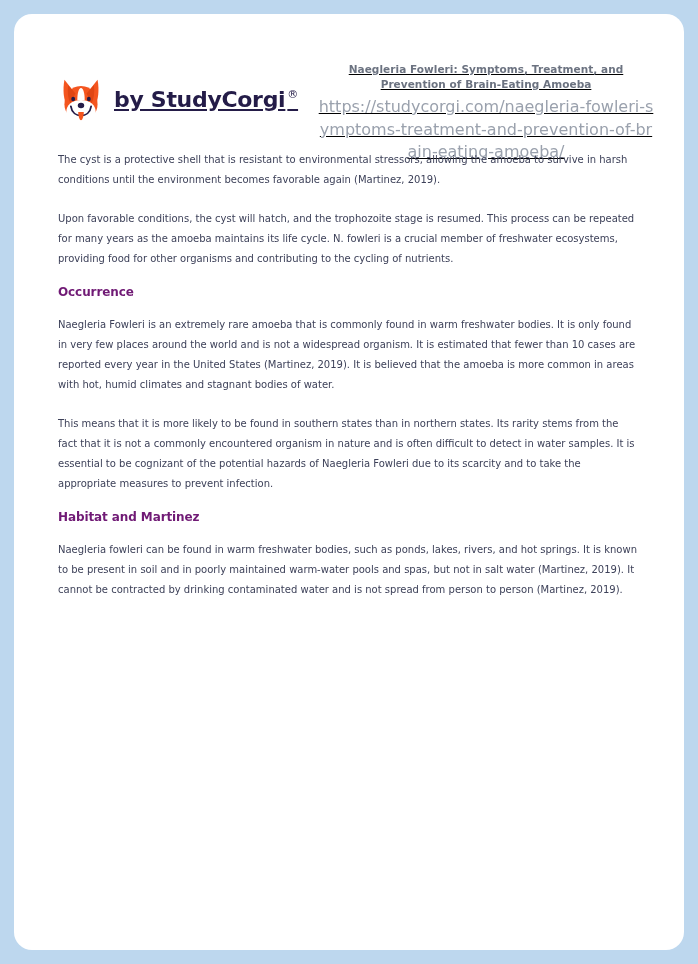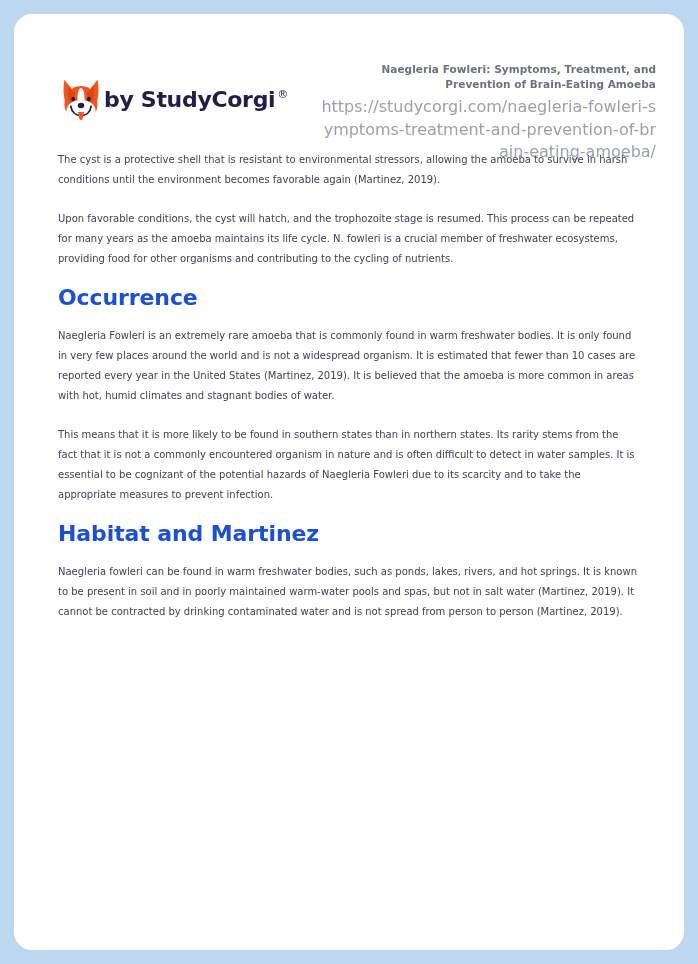--- a/index.html
+++ b/index.html
@@ -48,36 +48,39 @@
     flex: 0 0 auto;
     display: block;
   }
 
   .brand-wordmark {
     font-family: "DejaVu Sans", "Liberation Sans", sans-serif;
     font-size: 22px;
     font-weight: bold;
     color: #241c48;
     letter-spacing: -0.3px;
+    margin-left: 10px;
     white-space: nowrap;
+    text-decoration: underline;
   }
 
   .brand-reg {
     font-size: 11px;
     vertical-align: super;
     font-weight: normal;
     color: #241c48;
     margin-left: 2px;
   }
 
   .header-meta {
     margin-left: auto;
-    text-align: right;
+    text-align: center;
     padding-right: 12px;
     max-width: 352px;
+    text-decoration: underline;
   }
 
   .header-title {
     font-size: 10.5px;
     font-weight: bold;
     color: #6b7280;
     line-height: 1.42;
     letter-spacing: 0.05px;
   }
 
@@ -98,23 +101,23 @@
     font-size: 10px;
     line-height: 2.0;
     color: #3d4159;
     margin: 0 0 19px 0;
     text-align: left;
   }
 
   .para.tight { margin-bottom: 16px; }
 
   .section-heading {
-    font-size: 22px;
+    font-size: 12px;
     font-weight: bold;
-    color: #1d4ed8;
+    color: #701a75;
     margin: 16px 0 16px 0;
     letter-spacing: -0.1px;
   }
 </style>
 </head>
 <body>
 
 <div class="page-card">
 
   <div class="doc-header">

